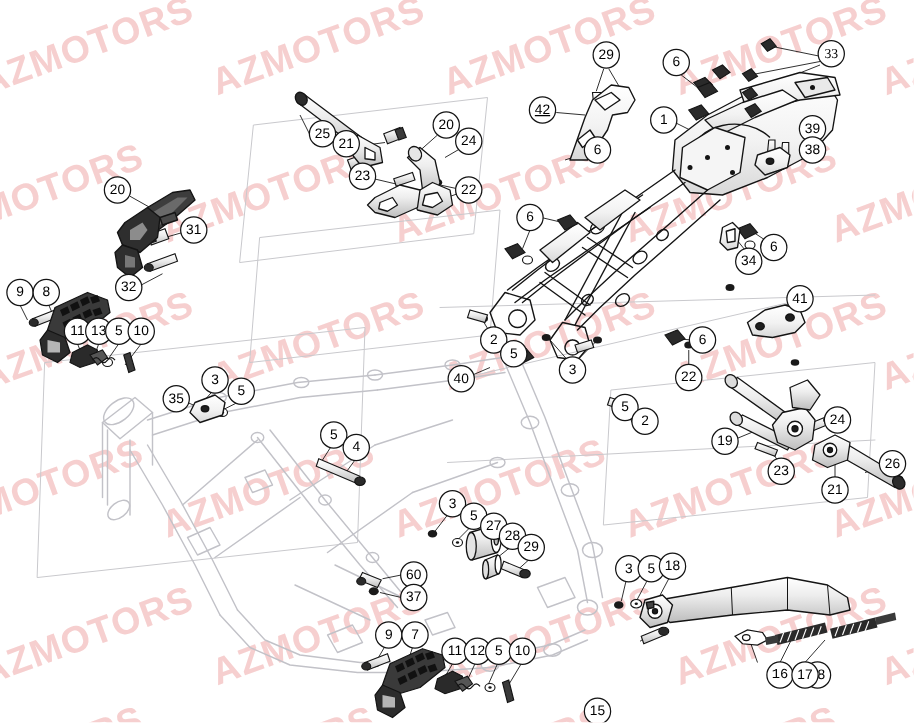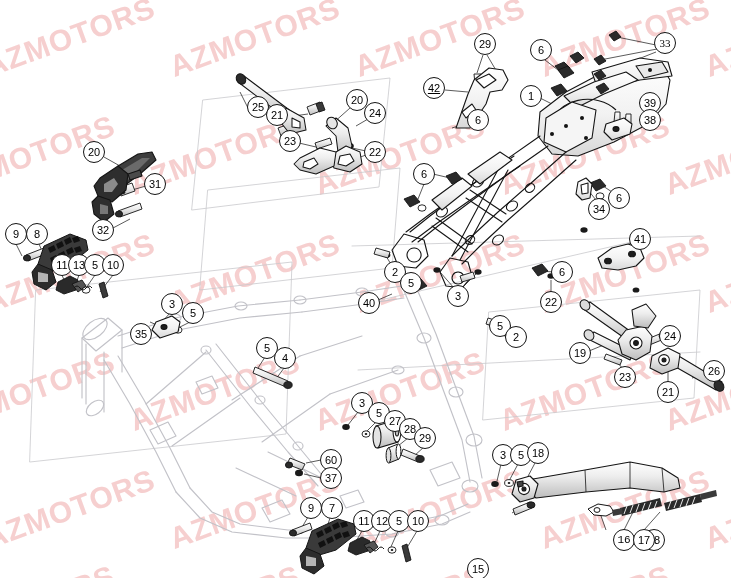--- a/index.html
+++ b/index.html
@@ -687,21 +687,21 @@
       <div class="callout" style="left: 79px; top: 265px;">13</div>
       <div class="callout" style="left: 95px; top: 265px;">5</div>
       <div class="callout" style="left: 113px; top: 265px;">10</div>
       <div class="callout" style="left: 395px; top: 272px;">2</div>
       <div class="callout" style="left: 411px; top: 283px;">5</div>
       <div class="callout" style="left: 562px; top: 272px;">6</div>
       <div class="callout" style="left: 458px; top: 296px;">3</div>
       <div class="callout" style="left: 551px; top: 302px;">22</div>
       <div class="callout" style="left: 172px; top: 304px;">3</div>
       <div class="callout" style="left: 193px; top: 313px;">5</div>
-      <div class="callout" style="left: 141px; top: 334px;">35</div>
+      <div class="callout" style="left: 141px; top: 319px;">35</div>
       <div class="callout" style="left: 369px; top: 303px;">40</div>
       <div class="callout" style="left: 670px; top: 336px;">24</div>
       <div class="callout" style="left: 500px; top: 326px;">5</div>
       <div class="callout" style="left: 516px; top: 337px;">2</div>
       <div class="callout" style="left: 267px; top: 348px;">5</div>
       <div class="callout" style="left: 285px; top: 358px;">4</div>
       <div class="callout" style="left: 580px; top: 353px;">19</div>
       <div class="callout" style="left: 625px; top: 377px;">23</div>
       <div class="callout" style="left: 714px; top: 371px;">26</div>
       <div class="callout" style="left: 668px; top: 392px;">21</div>

